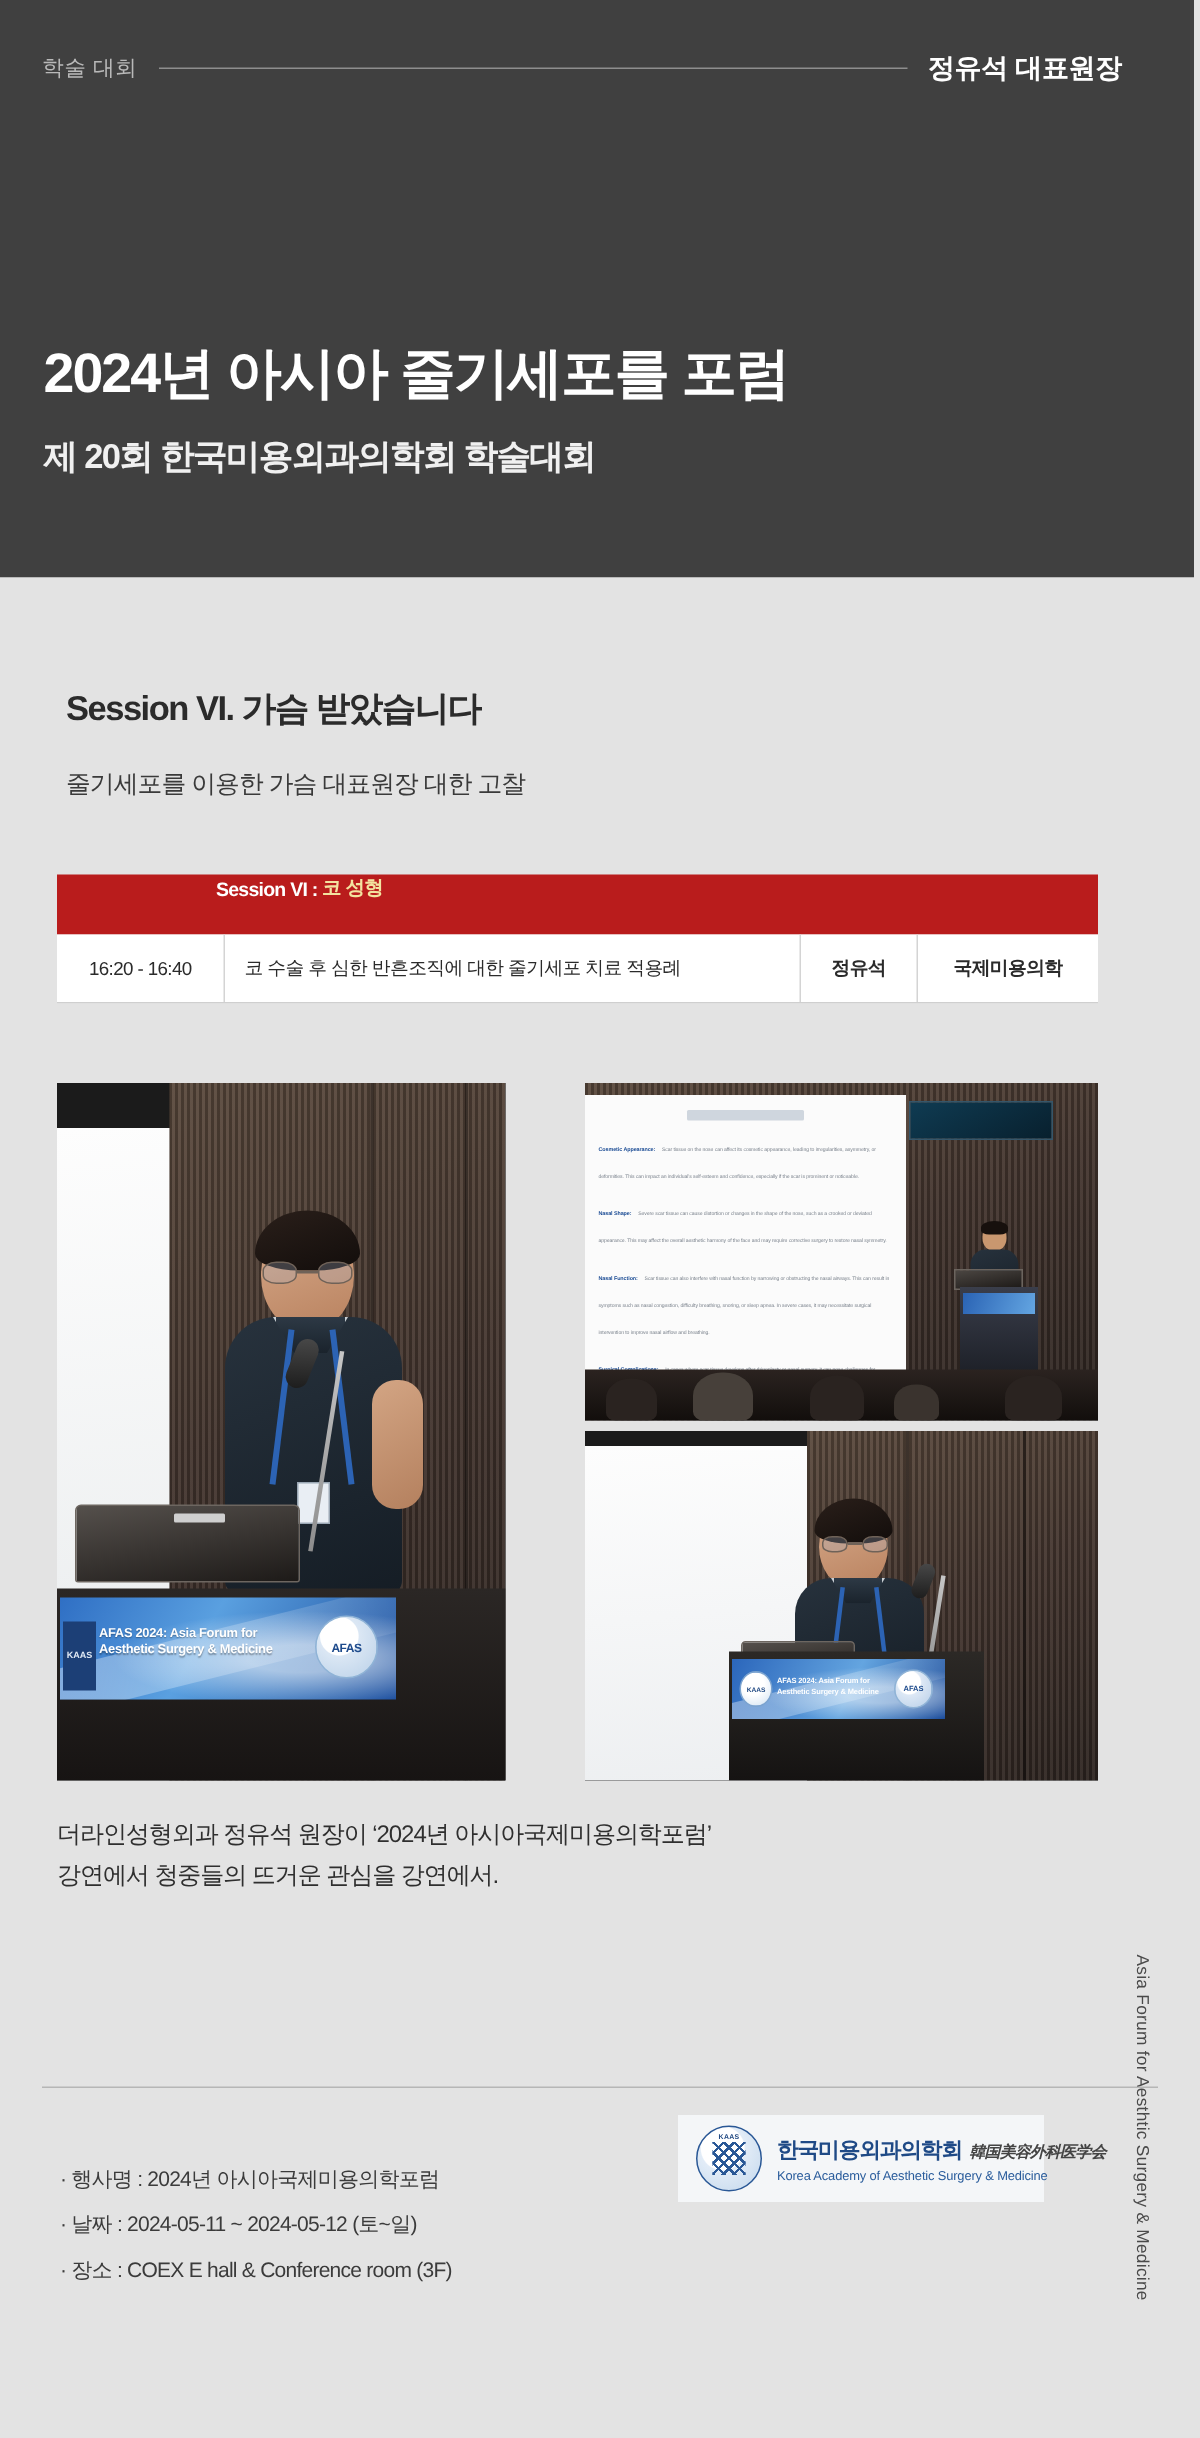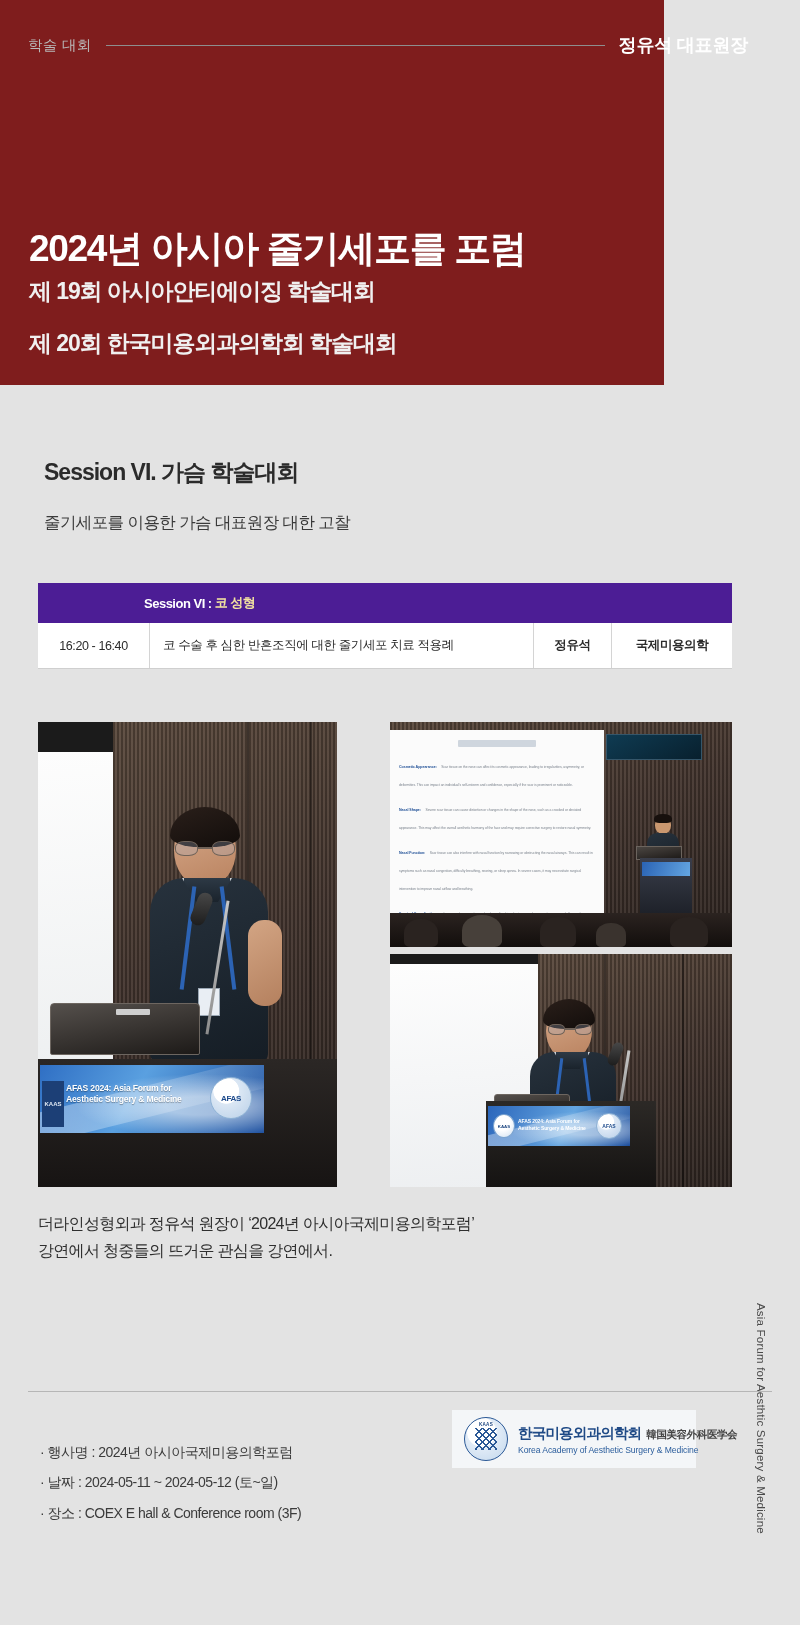--- a/index.html
+++ b/index.html
@@ -16,22 +16,22 @@
     height:1625px;
     margin:0 auto;
     background:#e3e3e3;
     overflow:hidden;
   }
 
   
   .hero {
     position:absolute;
     left:0; top:0;
-    width:664px; height:385px;
-    background:#7f1d1d;
+    width:796px; height:385px;
+    background:#404040;
   }
 
   .hero-topbar {
     position:absolute;
     left:28px; top:30px;
     width:720px; height:30px;
     display:flex;
     align-items:center;
     gap:0;
   }
@@ -107,22 +107,22 @@
 
   
   .sched {
     position:absolute;
     left:38px; top:198px;
     width:694px;
   }
   .sched-header {
     display:flex;
     height:40px;
-    background:#4c1d95;
-    align-items:center;
+    background:#b91c1c;
+    align-items:flex-start;
   }
   .sched-header .sh-time {
     width:94px;
     border-right:1px solid #5f7ba5;
   }
   .sched-header .sh-title {
     flex:1 1 auto;
     display:flex;
     align-items:center;
     padding-left:12px;
@@ -561,50 +561,49 @@
   }
   .logo-texts { display:flex; flex-direction:column; gap:2px; }
   .logo-kr {
     display:flex; align-items:baseline; gap:5px;
     white-space:nowrap;
   }
   .logo-kr-main {
     font-size:14.5px; font-weight:bold; color:#1f4a86; letter-spacing:-0.8px;
   }
   .logo-kr-cn {
-    font-size:10.5px; font-weight:bold; color:#444; letter-spacing:-0.4px;
+    font-size:10.5px; font-weight:bold; color:#444; letter-spacing:-0.4px;font-style:italic;
   }
   .logo-en {
     font-size:8.6px; color:#2b5d9c; letter-spacing:-0.1px; white-space:nowrap;
   }
 </style>
 </head>
 <body>
 
 <div class="page">
 
   <div class="hero">
 
     <div class="hero-topbar">
       <span class="hero-eyebrow">학술 대회</span>
       <span class="hero-rule"></span>
       <span class="hero-author">정유석 대표원장</span>
     </div>
 
     <div class="hero-titleblock">
       <div class="hero-title">2024년 아시아 줄기세포를 포럼</div>
-      <div class="hero-sub">제 19회 아시아안티에이징 학술대회</div>
       <div class="hero-sub second">제 20회 한국미용외과의학회 학술대회</div>
     </div>
 
   </div>
 
   <div class="body-area">
 
-    <div class="session-head">Session VI. 가슴 학술대회</div>
+    <div class="session-head">Session VI. 가슴 받았습니다</div>
     <div class="session-desc">줄기세포를 이용한 가슴 대표원장 대한 고찰</div>
 
     <div class="sched">
 
       <div class="sched-header">
         <div class="sh-time"></div>
         <div class="sh-title">
           <span>Session VI :</span>
           <span class="sh-accent">코 성형</span>
         </div>

